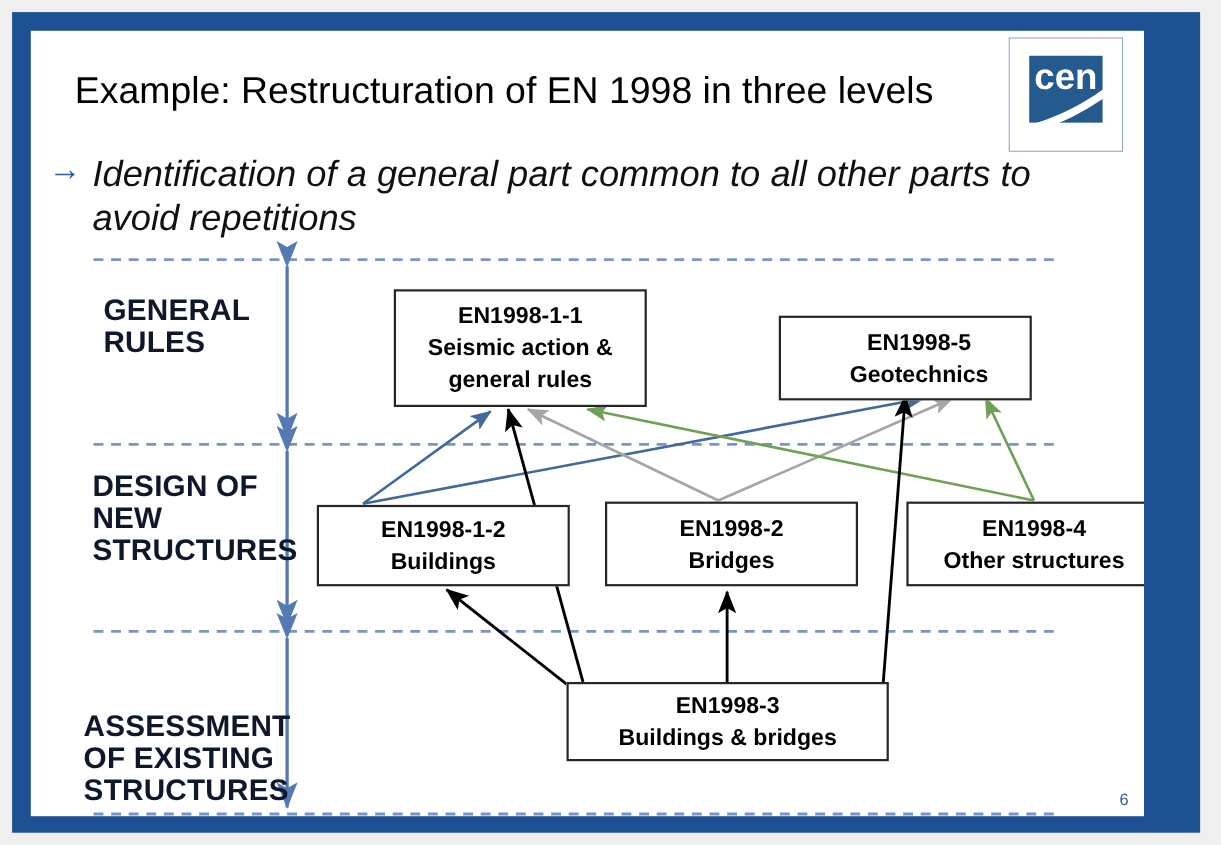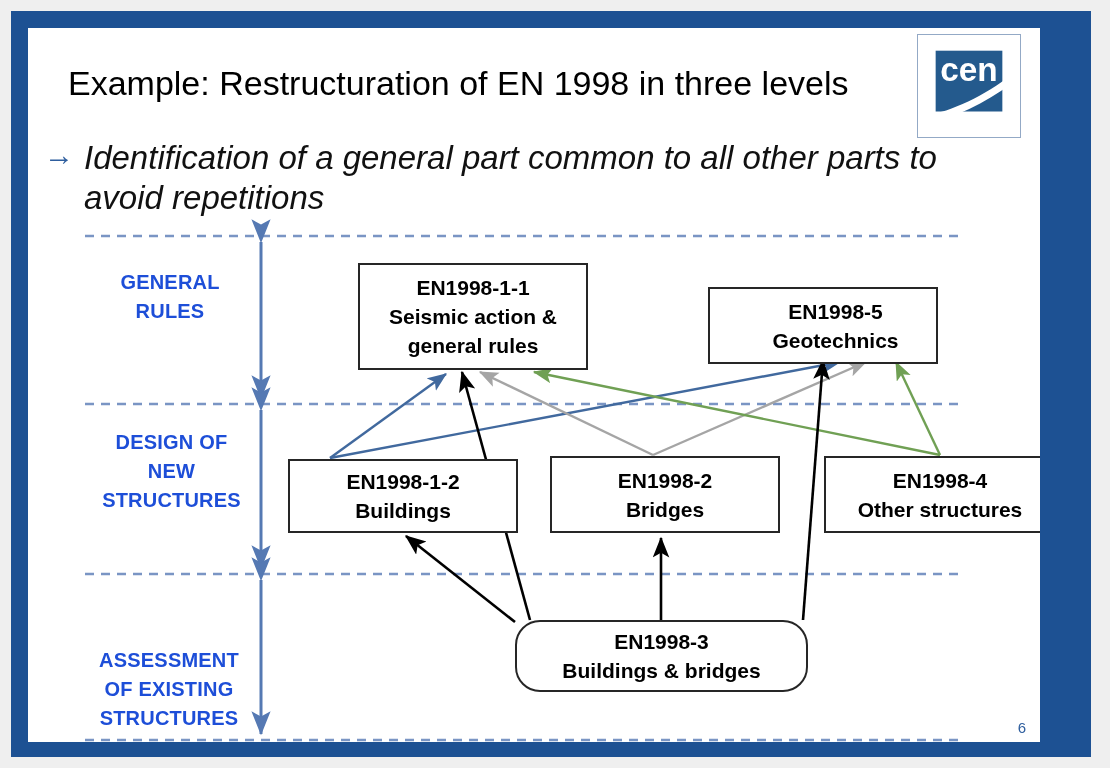--- a/index.html
+++ b/index.html
@@ -79,25 +79,24 @@
   }
   
   #diagram{
     position:absolute;
     left:0;top:0;
     width:1046px;height:714px;
     pointer-events:none;
   }
   .level-label{
     position:absolute;
-    color:#1d4ed8;
+    color:#0f172a;
     font-weight:bold;
-    font-size:20px;
+    font-size:27px;
     line-height:29px;
-    text-align:center;
     letter-spacing:.2px;
     font-family:"Liberation Sans", sans-serif;
   }
   .part-box{
     position:absolute;
     border:2.5px solid #262626;
     background:#ffffff;
     box-sizing:border-box;
     display:flex;
     flex-direction:column;
@@ -232,21 +231,21 @@
     <div class="part-box" style="left:522px; top:428px; width:230px; height:77px;align-items:center;">
       <span class="bx-code">EN1998-2</span>
       <span class="bx-desc">Bridges</span>
     </div>
 
     <div class="part-box" style="left:796px; top:428px; width:232px; height:77px;">
       <span class="bx-code">EN1998-4</span>
       <span class="bx-desc">Other structures</span>
     </div>
 
-    <div class="part-box" style="left:487px; top:592px; width:293px; height:72px;border-radius:25px;">
+    <div class="part-box" style="left:487px; top:592px; width:293px; height:72px;">
       <span class="bx-code">EN1998-3</span>
       <span class="bx-desc">Buildings &amp; bridges</span>
     </div>
 
     <div id="page-number">6</div>
 
   </div>
 </div>
 
 </body></html>

